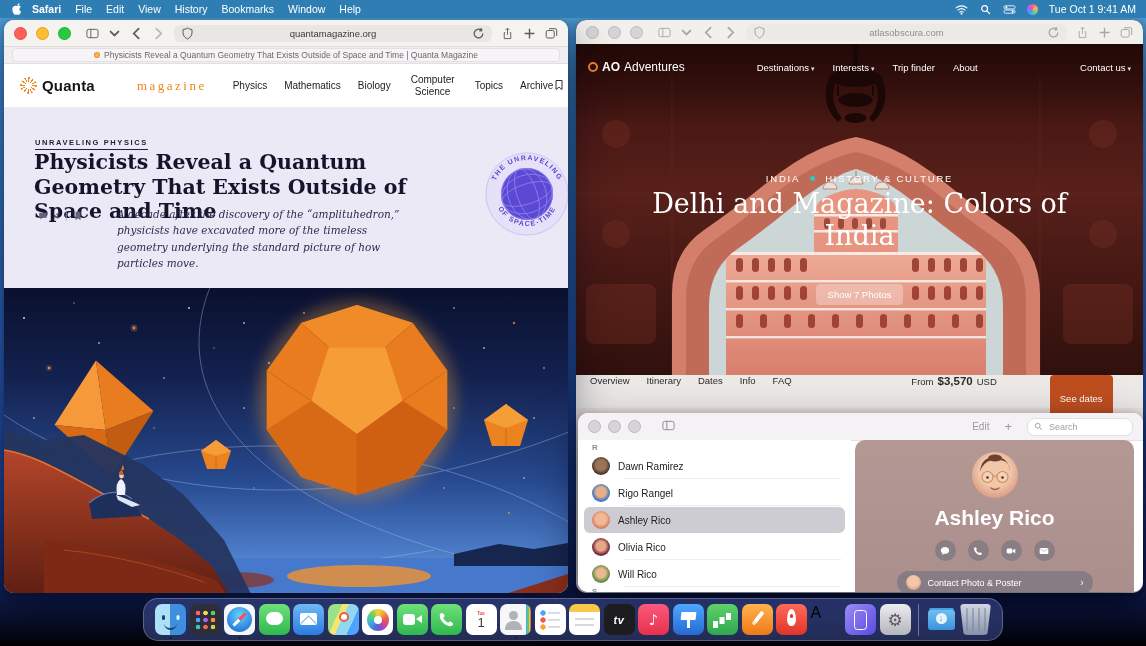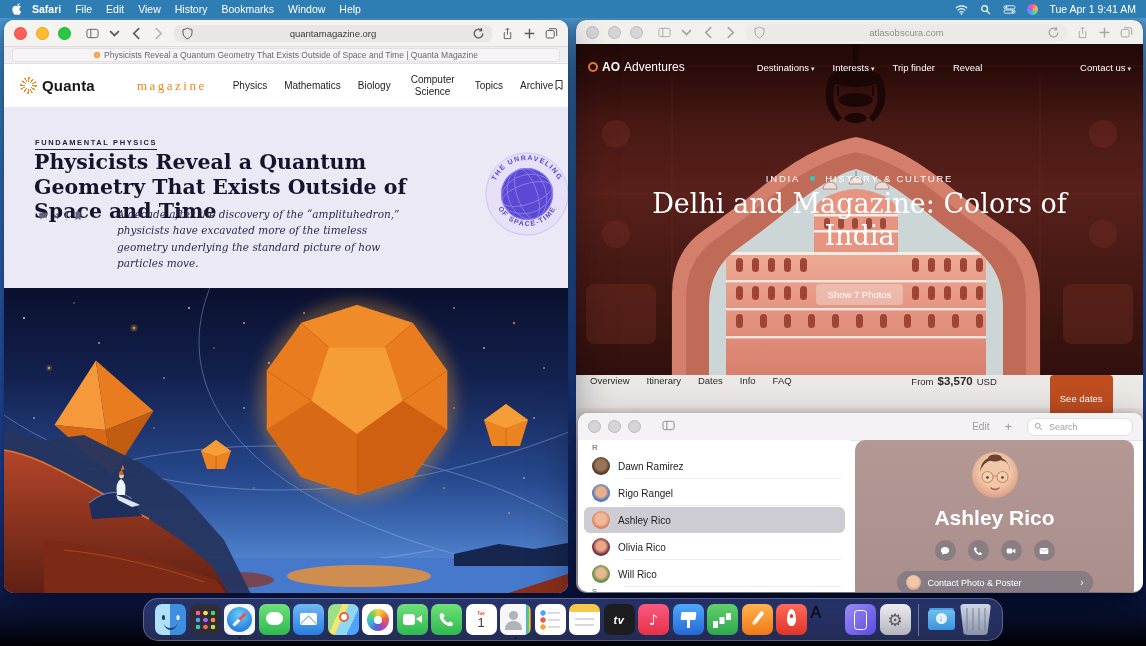--- a/index.html
+++ b/index.html
@@ -218,21 +218,21 @@
         </span>
       <span class="sicon">
           <svg viewBox="0 0 14 10" fill="none" stroke="currentColor" stroke-width=".9">
             <rect x="1" y="1" width="12" height="3.4" rx="1.7"></rect>
             <circle cx="3.6" cy="2.7" r="1.1" fill="currentColor" stroke="none"></circle>
             <rect x="1" y="5.6" width="12" height="3.4" rx="1.7"></rect>
             <circle cx="10.4" cy="7.3" r="1.1" fill="currentColor" stroke="none"></circle>
           </svg>
         </span>
       <span class="siri"></span>
-      <span class="clock">Tue Apr 1  9:41 AM</span>
+      <span class="clock">Tue Oct 1  9:41 AM</span>
     </span>
   </div>
 
   <div class="window inactive" id="awin">
     <div class="sftoolbar">
       <span class="tl gray"></span>
       <span class="tl gray"></span>
       <span class="tl gray"></span>
       <span class="ticon" style="margin-left:6px">
           <svg viewBox="0 0 14 12" fill="none" stroke="currentColor">
@@ -408,21 +408,21 @@
     <div class="aheader">
       <span class="aologo">
         <span class="aoring"></span>
         <span class="aobold">AO</span>
           <span>Adventures</span>
       </span>
       <span class="anav">
         <span><span>Destinations</span><span class="chev">▾</span></span>
         <span><span>Interests</span><span class="chev">▾</span></span>
         <span>Trip finder</span>
-        <span>Reveal</span>
+        <span>About</span>
       </span>
       <span class="acontact"><span>Contact us</span><span class="chev">▾</span></span>
     </div>
 
     <div class="atag">
       <span>INDIA</span><span class="dot"></span><span>HISTORY &amp; CULTURE</span>
     </div>
     <div class="atitle">Delhi and Magazine: Colors of India</div>
     <div class="aphotos">Show 7 Photos</div>
 
@@ -534,21 +534,21 @@
             </svg></span>
         <span><svg viewBox="0 0 12 12" fill="none" stroke="currentColor" stroke-width="1.2">
               <circle cx="5" cy="5" r="3.2"></circle>
               <line x1="7.6" y1="7.6" x2="10.5" y2="10.5"></line>
             </svg></span>
 
       </span>
     </div>
 
     <div class="qarticle">
-      <div class="kicker">FUNDAMENTAL PHYSICS</div>
+      <div class="kicker">UNRAVELING PHYSICS</div>
       <div class="qtitle">Physicists Reveal a Quantum Geometry That Exists Outside of Space and Time</div>
       <div class="qmeta">
         <svg viewBox="0 0 12 11" fill="currentColor">
             <path d="M1.5,1.5h9v6h-5l-2.5,2.2v-2.2h-1.5Z"></path>
           </svg>
         <span>4</span>
         <span class="sep">|</span>
         <svg viewBox="0 0 10 12" fill="currentColor">
             <path d="M2,1h6v10L5,8.6 2,11Z"></path>
           </svg>

